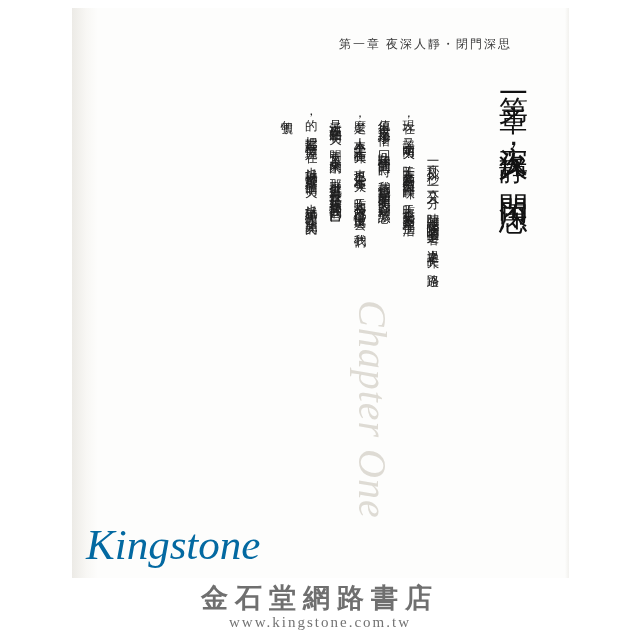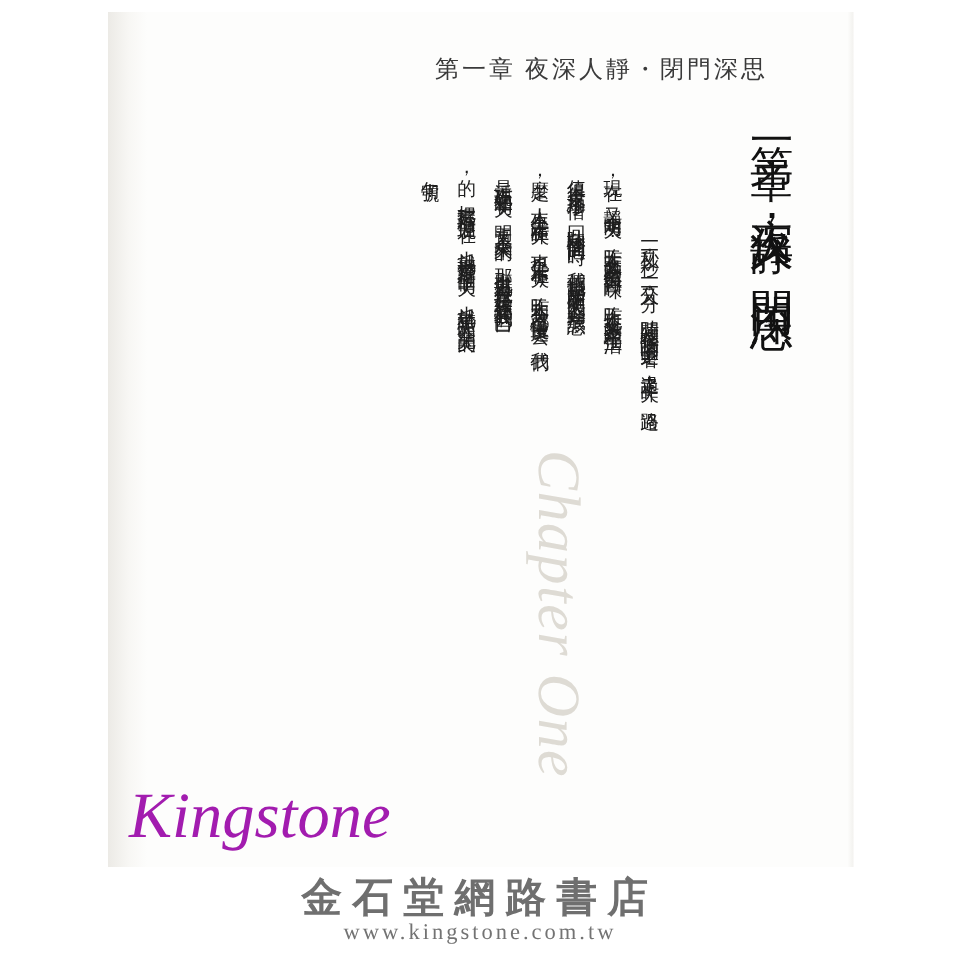--- a/index.html
+++ b/index.html
@@ -50,21 +50,21 @@
     height: 612px;
     background: linear-gradient(to right, #fdfdfc 0%, #efeeea 100%);
     opacity: 0.8;
   }
 
   
   .running-head {
     position: absolute;
     right: 128px;
     top: 36px;
-    font-size: 16px;
+    font-size: 12px;
     letter-spacing: 2px;
     color: #3a3a3a;
     white-space: nowrap;
   }
 
   
   .chapter-title {
     position: absolute;
     right: 110px;
     top: 74px;
@@ -145,21 +145,21 @@
   }
 
   
   .wm-script {
     position: absolute;
     left: 86px;
     top: 520px;
     font-family: "Liberation Serif", "DejaVu Serif", serif;
     font-style: italic;
     font-size: 43px;
-    color: #a21caf;
+    color: #0369a1;
     letter-spacing: 0px;
     pointer-events: none;
   }
 
   
   .wm-bar {
     position: absolute;
     left: 0;
     bottom: 0;
     width: 640px;

